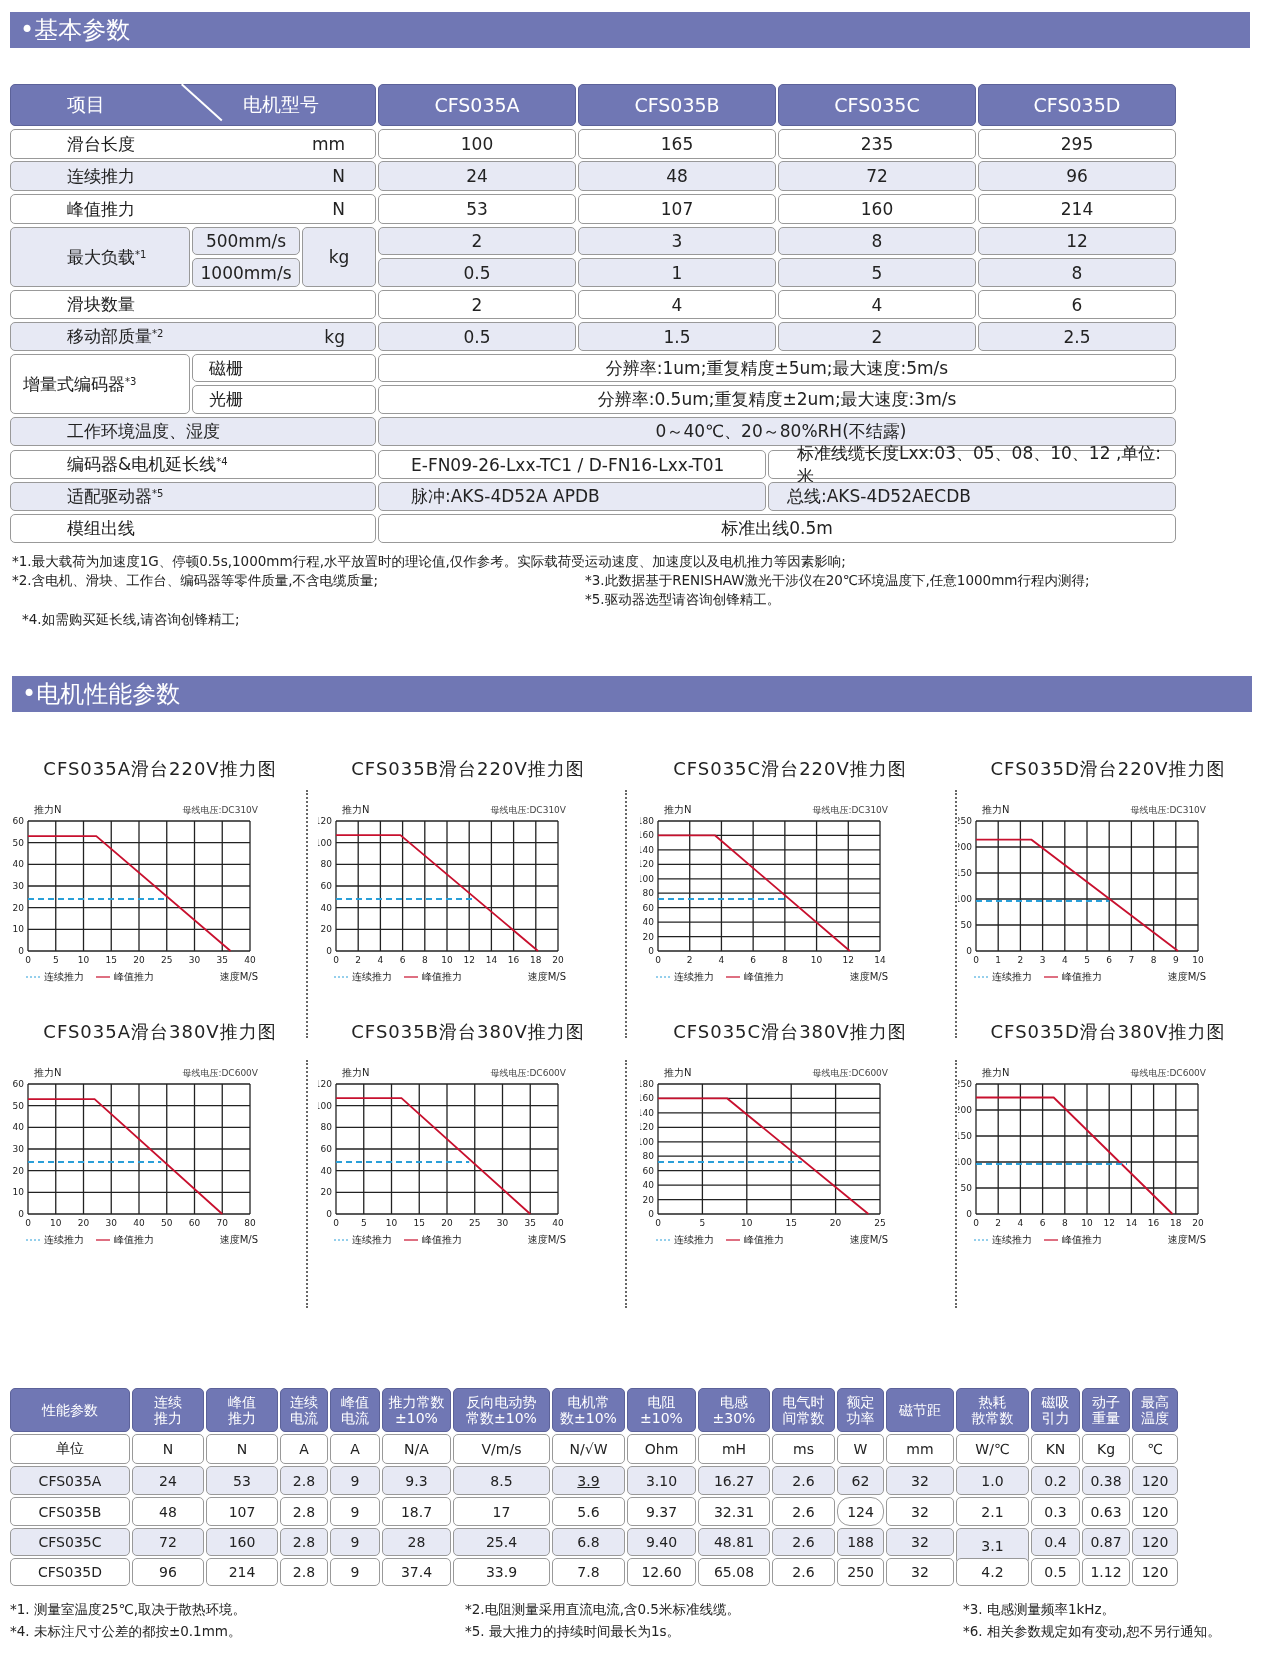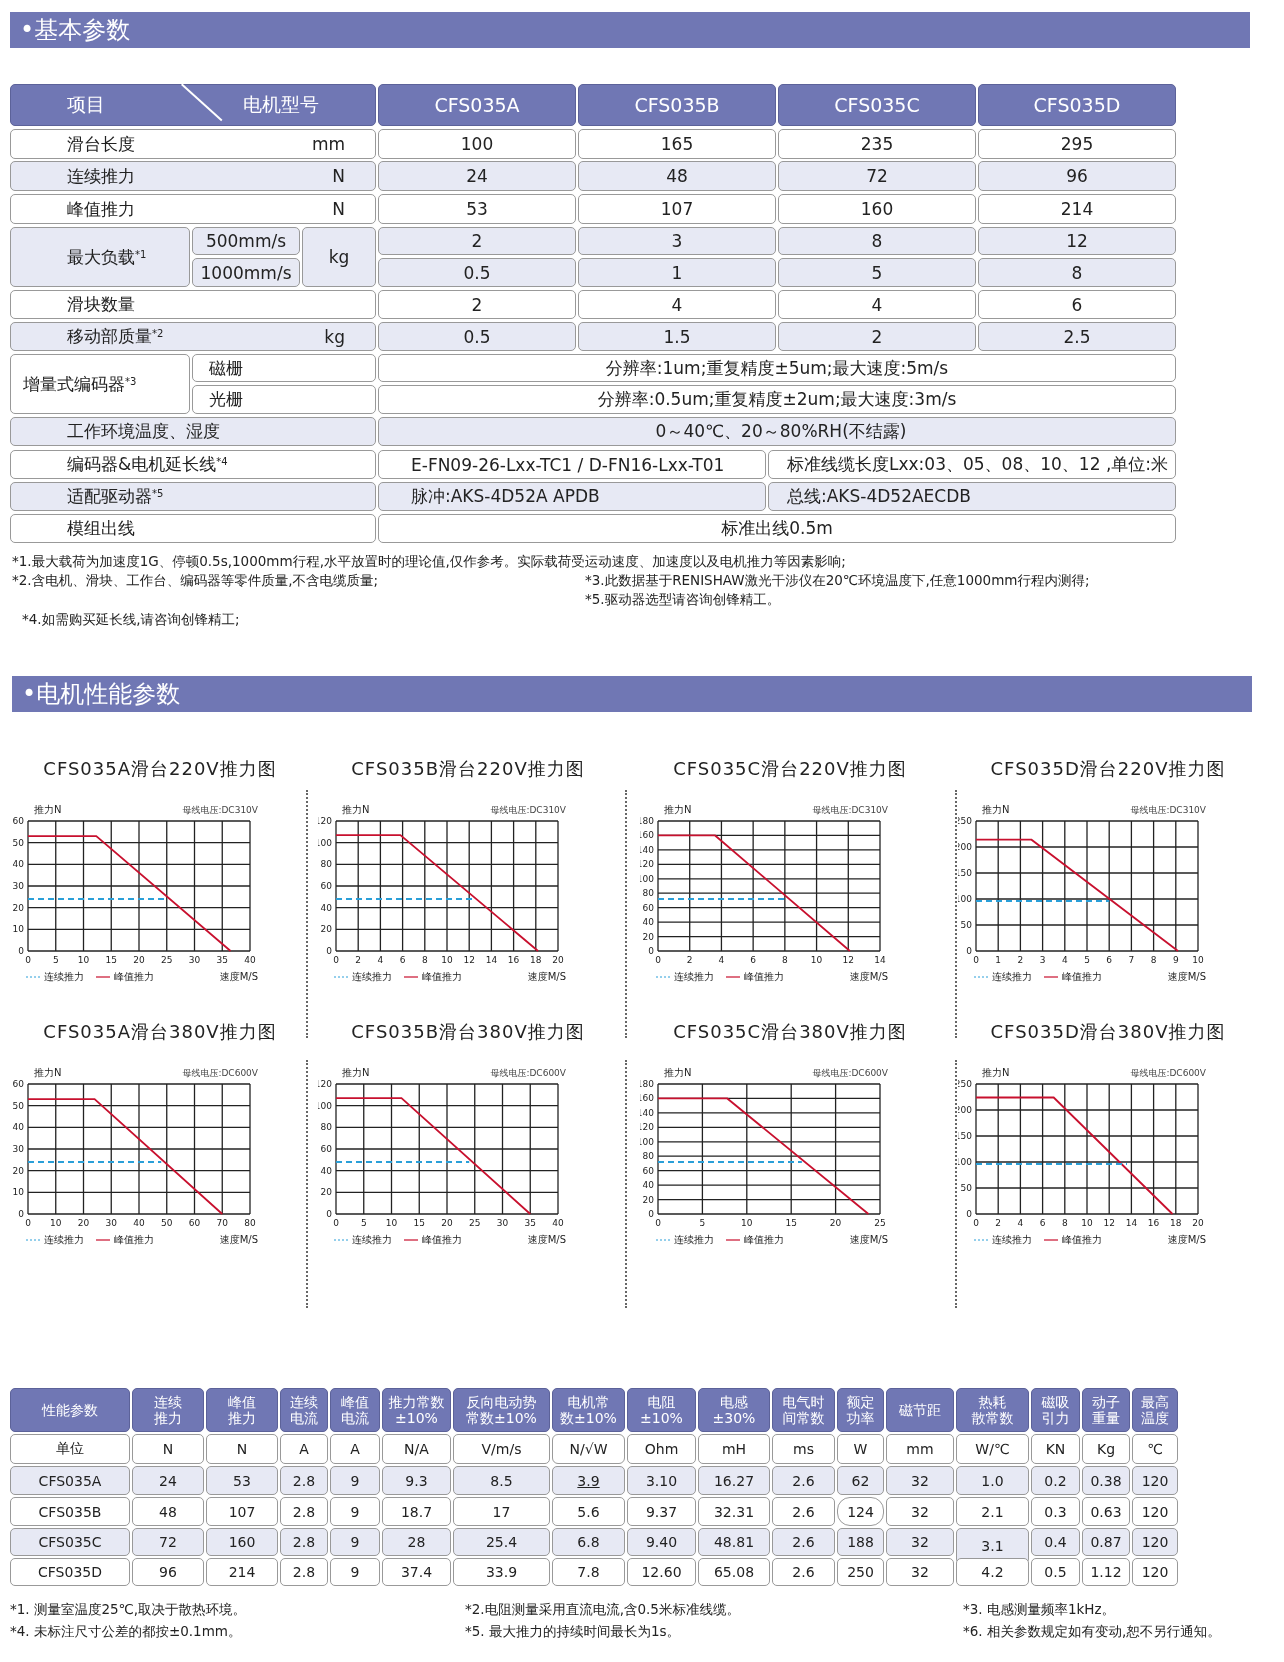--- a/index.html
+++ b/index.html
@@ -98,21 +98,21 @@
     <div class="cell white" style="left: 378px; top: 385px; width: 798px; height: 29px;">分辨率:0.5um;重复精度±2um;最大速度:3m/s</div>
     <div class="cell shade left" style="left: 10px; top: 417px; width: 366px; height: 29px;">
       <span>工作环境温度、湿度</span>
     </div>
     <div class="cell shade" style="left: 378px; top: 417px; width: 798px; height: 29px; padding-left: 8px;">0～40℃、20～80%RH(不结露)</div>
     <div class="cell white left" style="left: 10px; top: 450px; width: 366px; height: 29px;">
       <span>编码器&amp;电机延长线</span>
       <sup>*4</sup>
     </div>
     <div class="cell white" style="left: 378px; top: 450px; width: 388px; height: 29px; justify-content: flex-start; padding-left: 32px;">E-FN09-26-Lxx-TC1 / D-FN16-Lxx-T01</div>
-    <div class="cell white" style="left: 768px; top: 450px; width: 408px; height: 29px; justify-content: flex-start; padding-left: 18px;">标准线缆长度Lxx:03、05、08、10、12 ,单位:米</div>
+    <div class="cell white" style="left: 768px; top: 450px; width: 408px; height: 29px; justify-content: flex-start; padding-left: 28px;">标准线缆长度Lxx:03、05、08、10、12 ,单位:米</div>
     <div class="cell shade left" style="left: 10px; top: 482px; width: 366px; height: 29px;">
       <span>适配驱动器</span>
       <sup>*5</sup>
     </div>
     <div class="cell shade" style="left: 378px; top: 482px; width: 388px; height: 29px; justify-content: flex-start; padding-left: 32px;">脉冲:AKS-4D52A APDB</div>
     <div class="cell shade" style="left: 768px; top: 482px; width: 408px; height: 29px; justify-content: flex-start; padding-left: 18px;">总线:AKS-4D52AECDB</div>
     <div class="cell white left" style="left: 10px; top: 514px; width: 366px; height: 29px;">
       <span>模组出线</span>
     </div>
     <div class="cell white" style="left: 378px; top: 514px; width: 798px; height: 29px;">标准出线0.5m</div>
@@ -541,21 +541,21 @@
 重量</div>
       <div class="cell head" style="left: 1132px; top: 1388px; width: 46px; height: 44px; white-space: pre-line;">最高
 温度</div>
       <div class="cell white" style="left: 10px; top: 1434px; width: 120px; height: 30px;">单位</div>
       <div class="cell white" style="left: 132px; top: 1434px; width: 72px; height: 30px;">N</div>
       <div class="cell white" style="left: 206px; top: 1434px; width: 72px; height: 30px;">N</div>
       <div class="cell white" style="left: 280px; top: 1434px; width: 48px; height: 30px;">A</div>
       <div class="cell white" style="left: 330px; top: 1434px; width: 50px; height: 30px;">A</div>
       <div class="cell white" style="left: 382px; top: 1434px; width: 69px; height: 30px;">N/A</div>
       <div class="cell white" style="left: 453px; top: 1434px; width: 97px; height: 30px;">V/m/s</div>
-      <div class="cell white" style="left: 552px; top: 1434px; width: 73px; height: 30px; border-radius: 6px;">N/√W</div>
+      <div class="cell white" style="left: 552px; top: 1434px; width: 73px; height: 30px;">N/√W</div>
       <div class="cell white" style="left: 627px; top: 1434px; width: 69px; height: 30px;">Ohm</div>
       <div class="cell white" style="left: 698px; top: 1434px; width: 72px; height: 30px;">mH</div>
       <div class="cell white" style="left: 772px; top: 1434px; width: 63px; height: 30px;">ms</div>
       <div class="cell white" style="left: 837px; top: 1434px; width: 47px; height: 30px;">W</div>
       <div class="cell white" style="left: 886px; top: 1434px; width: 68px; height: 30px;">mm</div>
       <div class="cell white" style="left: 956px; top: 1434px; width: 73px; height: 30px;">W/℃</div>
       <div class="cell white" style="left: 1031px; top: 1434px; width: 49px; height: 30px;">KN</div>
       <div class="cell white" style="left: 1082px; top: 1434px; width: 48px; height: 30px;">Kg</div>
       <div class="cell white" style="left: 1132px; top: 1434px; width: 46px; height: 30px;">℃</div>
       <div class="cell shade" style="left: 10px; top: 1466px; width: 120px; height: 29px;">CFS035A</div>

